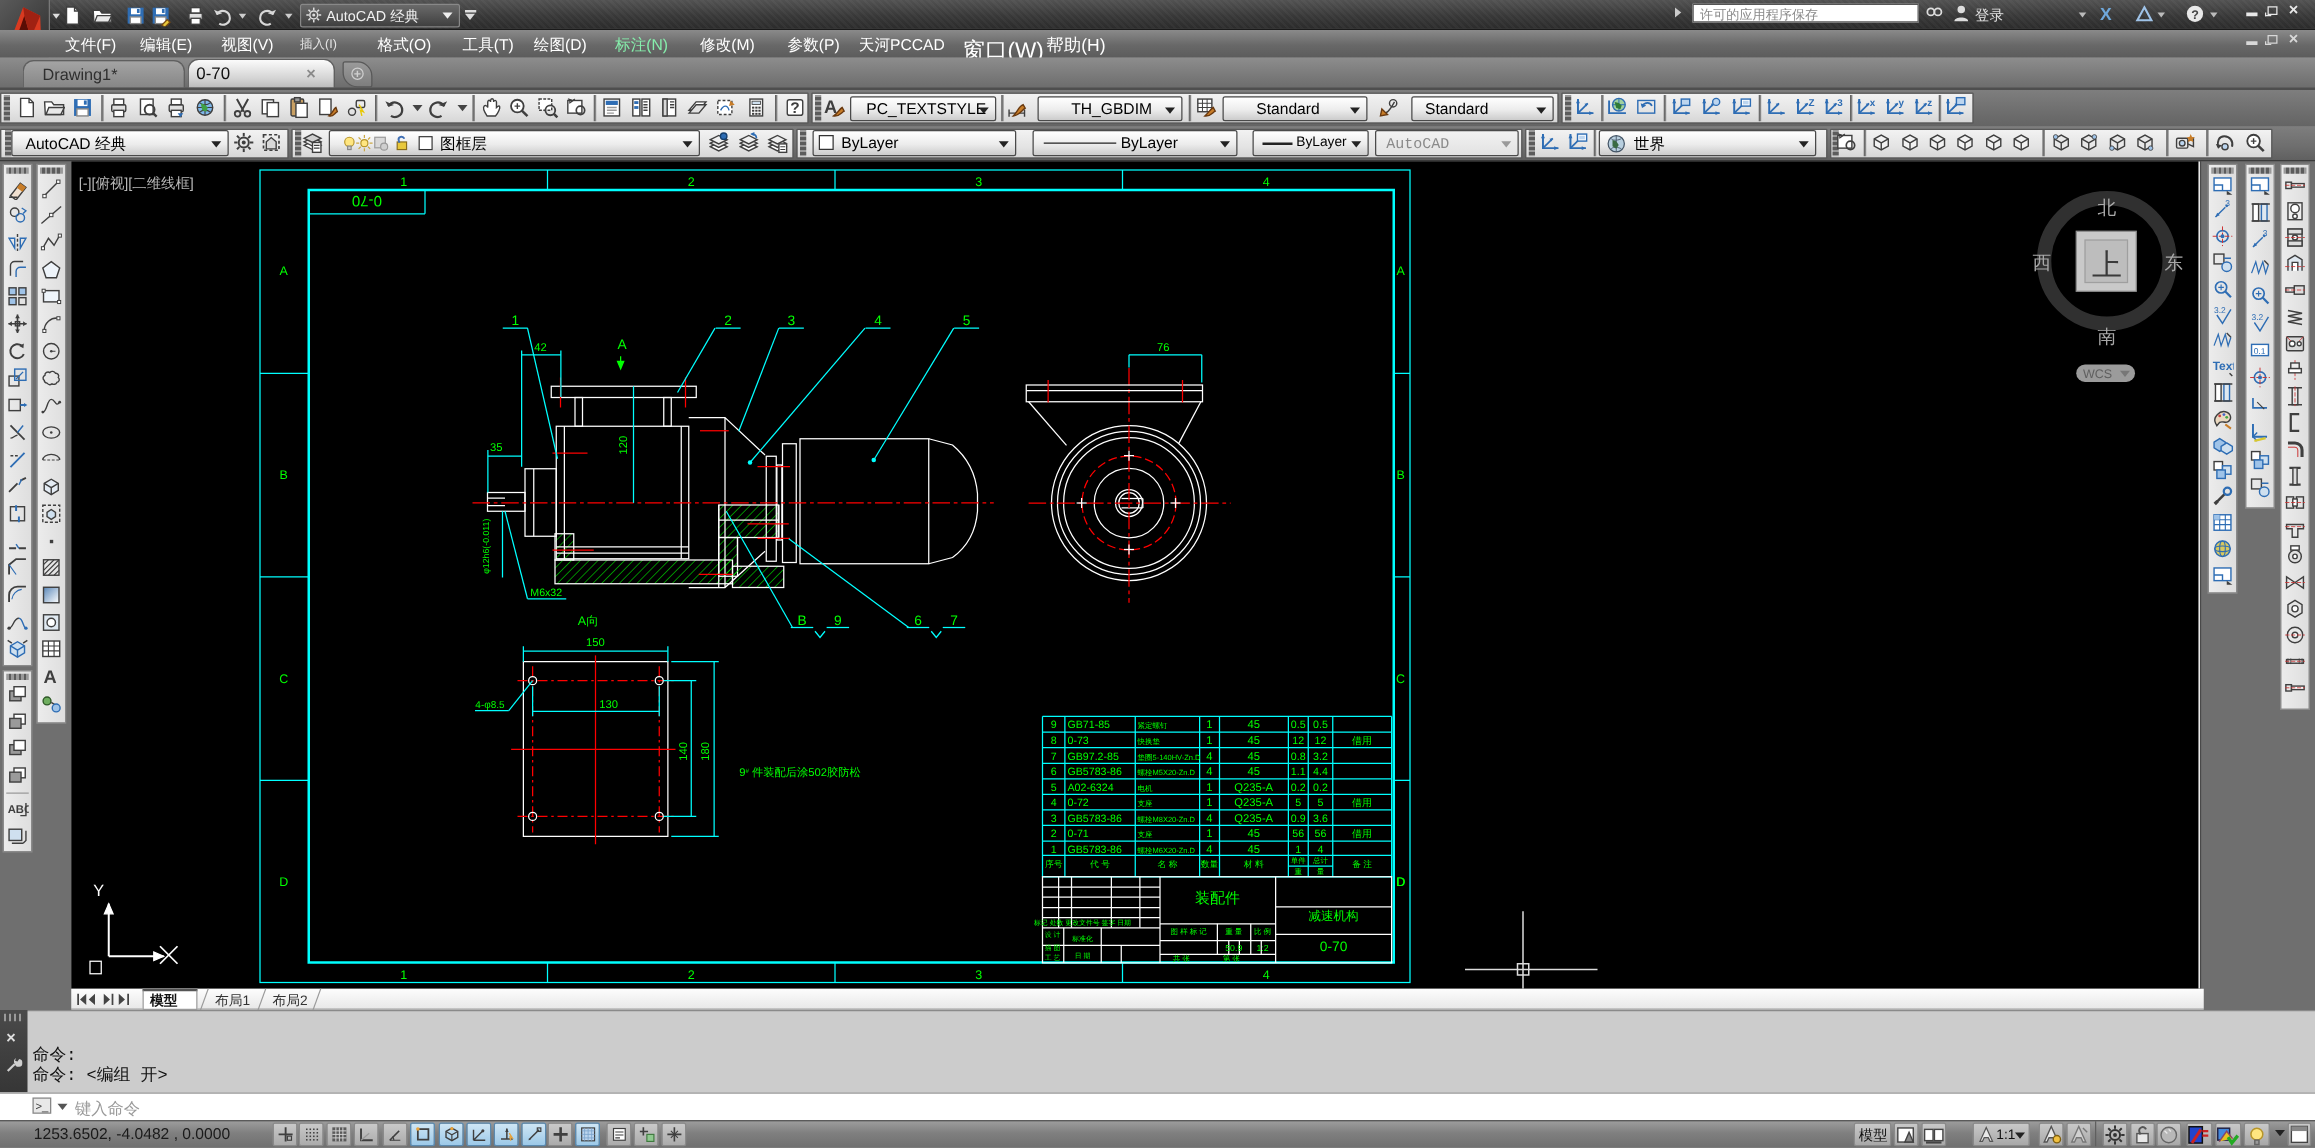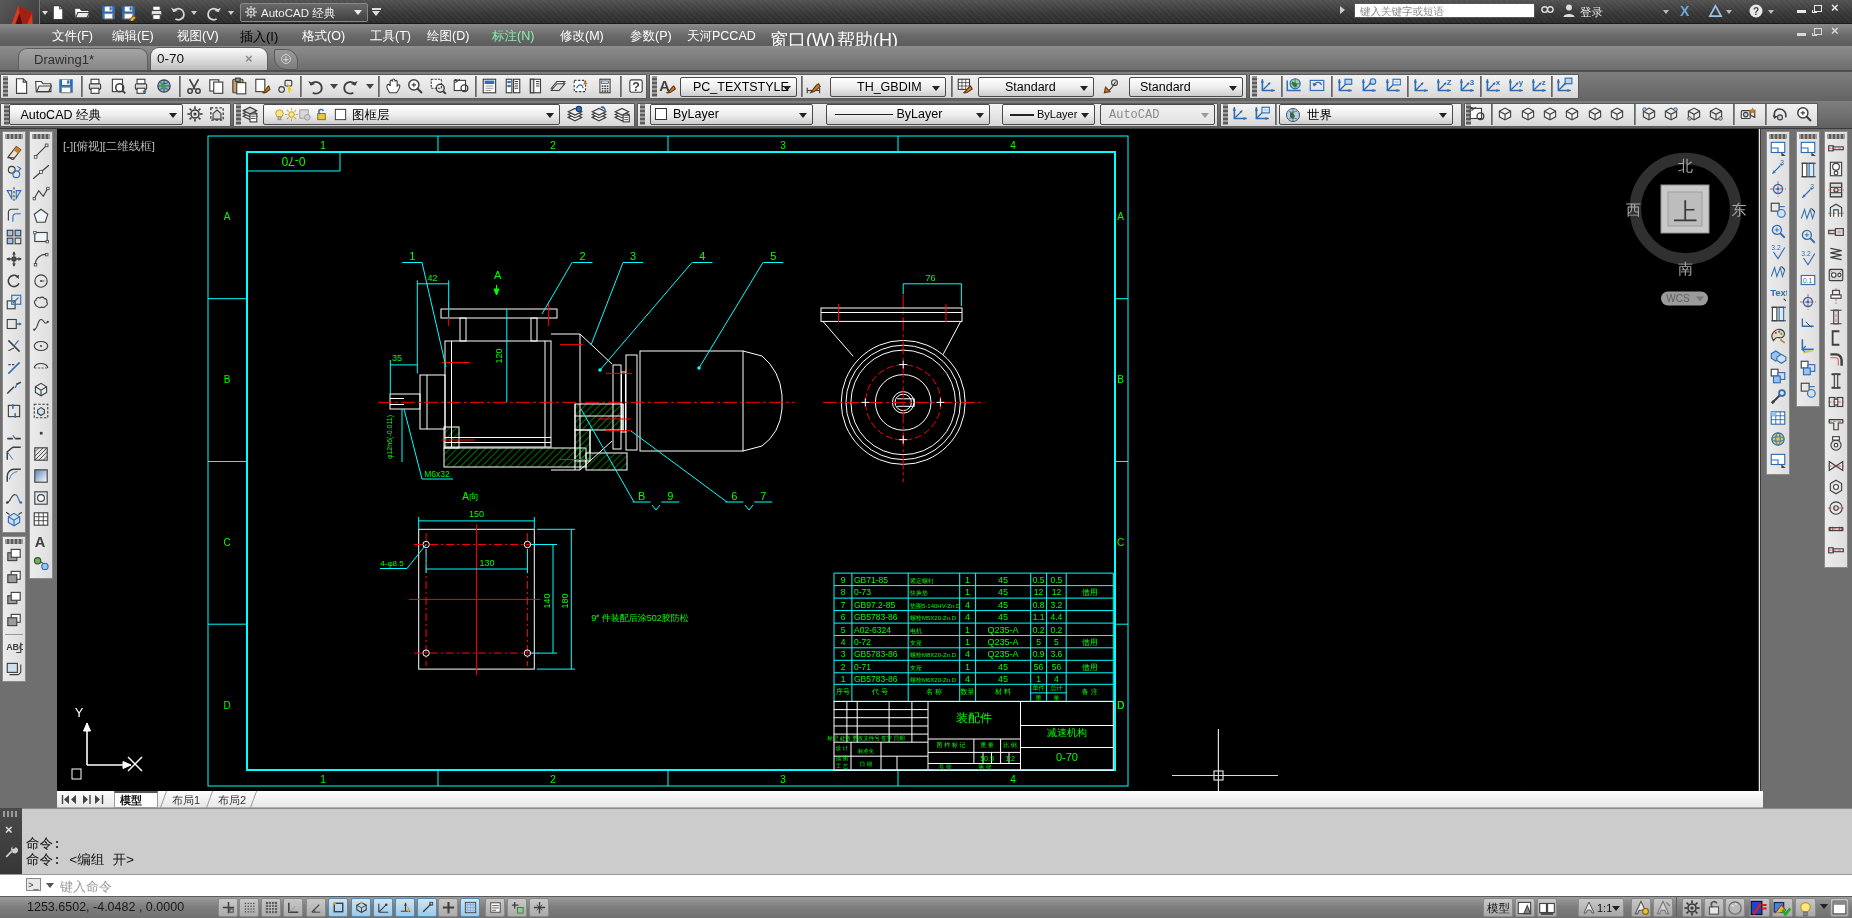--- a/index.html
+++ b/index.html
@@ -89,21 +89,21 @@
         <rect x="7.3" y="1.2" width="1.4" height="2.4" fill="#ddd" transform="rotate(270 8 8)"></rect>
         <rect x="7.3" y="1.2" width="1.4" height="2.4" fill="#ddd" transform="rotate(315 8 8)"></rect>
       </svg>
     </div>
     <div class="abs" style="left:261px;top:6px;font-size:11.5px;color:#f0f0f0;white-space:nowrap">AutoCAD 经典</div>
     <div class="abs" style="left:354px;top:10px;width:0;height:0;border-left:4px solid transparent;border-right:4px solid transparent;border-top:5px solid #eee"></div>
     <div class="abs" style="left:372px;top:8px;width:9px;height:2px;background:#ddd"></div>
     <div class="abs" style="left:372px;top:11px;border-left:4.5px solid transparent;border-right:4.5px solid transparent;border-top:5px solid #ddd;width:0;height:0"></div>
     <div class="abs" style="left:1340px;top:6px;width:0;height:0;border-top:4px solid transparent;border-bottom:4px solid transparent;border-left:5px solid #ccc"></div>
     <div class="abs" style="left:1354px;top:3px;width:181px;height:15px;background:#fff;border:1px solid #555"></div>
-    <div class="abs" style="left:1360px;top:5px;font-size:10.5px;color:#8a8a8a;white-space:nowrap">键入关键字或短语</div>
+    <div class="abs" style="left:1360px;top:5px;font-size:10.5px;color:#8a8a8a;white-space:nowrap">许可的应用程序保存</div>
     <div class="flat" style="left:1540px;top:3px;width:15px;height:15px">
       <svg viewBox="0 0 16 16">
         <circle cx="5" cy="7" r="3" fill="none" stroke="#ddd" stroke-width="1.5"></circle>
         <circle cx="11" cy="7" r="3" fill="none" stroke="#ddd" stroke-width="1.5"></circle>
         <path d="M7.8 7h.4" stroke="#ddd"></path>
       </svg>
     </div>
     <div class="flat" style="left:1562px;top:3px;width:14px;height:15px">
       <svg viewBox="0 0 14 15">
         <circle cx="7" cy="4.5" r="3" fill="#ddd"></circle>
@@ -131,30 +131,30 @@
     <div class="abs" style="z-index:9;left:1812px;top:10px;width:5px;height:3px;border:1.5px solid #e8e8e8;border-top:none;border-right:none"></div>
     <div class="abs" style="z-index:9;left:1831px;top:3px;width:11px;height:11px;font-size:13px;font-weight:bold;color:#e8e8e8;line-height:10px">×</div>
     <div class="abs" style="z-index:9;left:1797px;top:33px;width:9px;height:2.5px;background:#d8d8d8"></div>
     <div class="abs" style="z-index:9;left:1814px;top:28px;width:8px;height:7px;border:1.5px solid #d8d8d8"></div>
     <div class="abs" style="z-index:9;left:1812px;top:33px;width:5px;height:3px;border:1.5px solid #d8d8d8;border-top:none;border-right:none"></div>
     <div class="abs" style="z-index:9;left:1831px;top:26px;width:11px;height:11px;font-size:13px;font-weight:bold;color:#d8d8d8;line-height:10px">×</div>
     <div class="abs" style="left:0;top:24px;width:1852px;height:22px;background:linear-gradient(#8a8a8a,#686868 55%,#5c5c5c)"></div>
     <div class="abs" style="left:52px;top:28px;font-size:12.5px;color:#fff;white-space:nowrap">文件(F)</div>
     <div class="abs" style="left:112px;top:28px;font-size:12.5px;color:#fff;white-space:nowrap">编辑(E)</div>
     <div class="abs" style="left:177px;top:28px;font-size:12.5px;color:#fff;white-space:nowrap">视图(V)</div>
-    <div class="abs" style="left:240px;top:28px;font-size:13px;color:#000000;white-space:nowrap">插入(I)</div>
+    <div class="abs" style="left:240px;top:28px;font-size:10px;color:#e5e5e5;white-space:nowrap">插入(I)</div>
     <div class="abs" style="left:302px;top:28px;font-size:12.5px;color:#fff;white-space:nowrap">格式(O)</div>
     <div class="abs" style="left:370px;top:28px;font-size:12.5px;color:#fff;white-space:nowrap">工具(T)</div>
     <div class="abs" style="left:427px;top:28px;font-size:12.5px;color:#fff;white-space:nowrap">绘图(D)</div>
     <div class="abs" style="left:492px;top:28px;font-size:12.5px;color:#86efac;white-space:nowrap">标注(N)</div>
     <div class="abs" style="left:560px;top:28px;font-size:12.5px;color:#fff;white-space:nowrap">修改(M)</div>
     <div class="abs" style="left:630px;top:28px;font-size:12.5px;color:#fff;white-space:nowrap">参数(P)</div>
     <div class="abs" style="left:687px;top:28px;font-size:12.5px;color:#fff;white-space:nowrap">天河PCCAD</div>
     <div class="abs" style="left:770px;top:28px;font-size:18px;color:#fff;white-space:nowrap">窗口(W)</div>
-    <div class="abs" style="left:837px;top:28px;font-size:18px;color:#fff;white-space:nowrap">帮助(H)</div>
+    <div class="abs" style="left:837px;top:28px;font-size:14px;color:#fff;white-space:nowrap">帮助(H)</div>
     <div class="abs" style="left:0;top:46px;width:1852px;height:26px;background:linear-gradient(#8d8d8d,#6d6d6d);border-bottom:2px solid #4e4e4e"></div>
     <div class="abs" style="left:18px;top:48px;width:130px;height:22px;background:linear-gradient(#a4a4a4,#868686);border:1px solid #5f5f5f;border-bottom:none;border-radius:9px 9px 0 0"></div>
     <div class="abs" style="left:34px;top:52px;font-size:13px;color:#2f2f2f;white-space:nowrap">Drawing1*</div>
     <div class="abs" style="left:150px;top:47px;width:118px;height:23px;background:linear-gradient(#fbfbfb,#d2d2d2 70%,#bbb);border:1px solid #5f5f5f;border-bottom:none;border-radius:9px 9px 0 0"></div>
     <div class="abs" style="left:157px;top:51px;font-size:13.5px;color:#111;white-space:nowrap">0-70</div>
     <div class="abs" style="left:245px;top:51px;font-size:13px;color:#8a8a8a;white-space:nowrap"><b>×</b></div>
     <div class="abs" style="left:274px;top:49px;width:24px;height:21px;background:linear-gradient(#9a9a9a,#7d7d7d);border:1px solid #595959;border-radius:2px 12px 2px 12px"></div>
     <div class="abs" style="left:281px;top:54px;width:10px;height:10px;border:1.5px solid #cfcfcf;border-radius:50%;color:#cfcfcf;font-size:10px;line-height:9px;text-align:center;font-weight:bold">+</div>
     <div class="abs" style="left:0;top:72px;width:1852px;height:29px;background:linear-gradient(#7e7e7e,#6e6e6e 60%,#646464)"></div>
     <div class="abs" style="left:0px;top:73.5px;width:647px;height:25px;background:linear-gradient(#f2f2f2,#e4e4e4 60%,#d6d6d6);border:1px solid #5a5a5a;border-radius:1px"></div>

